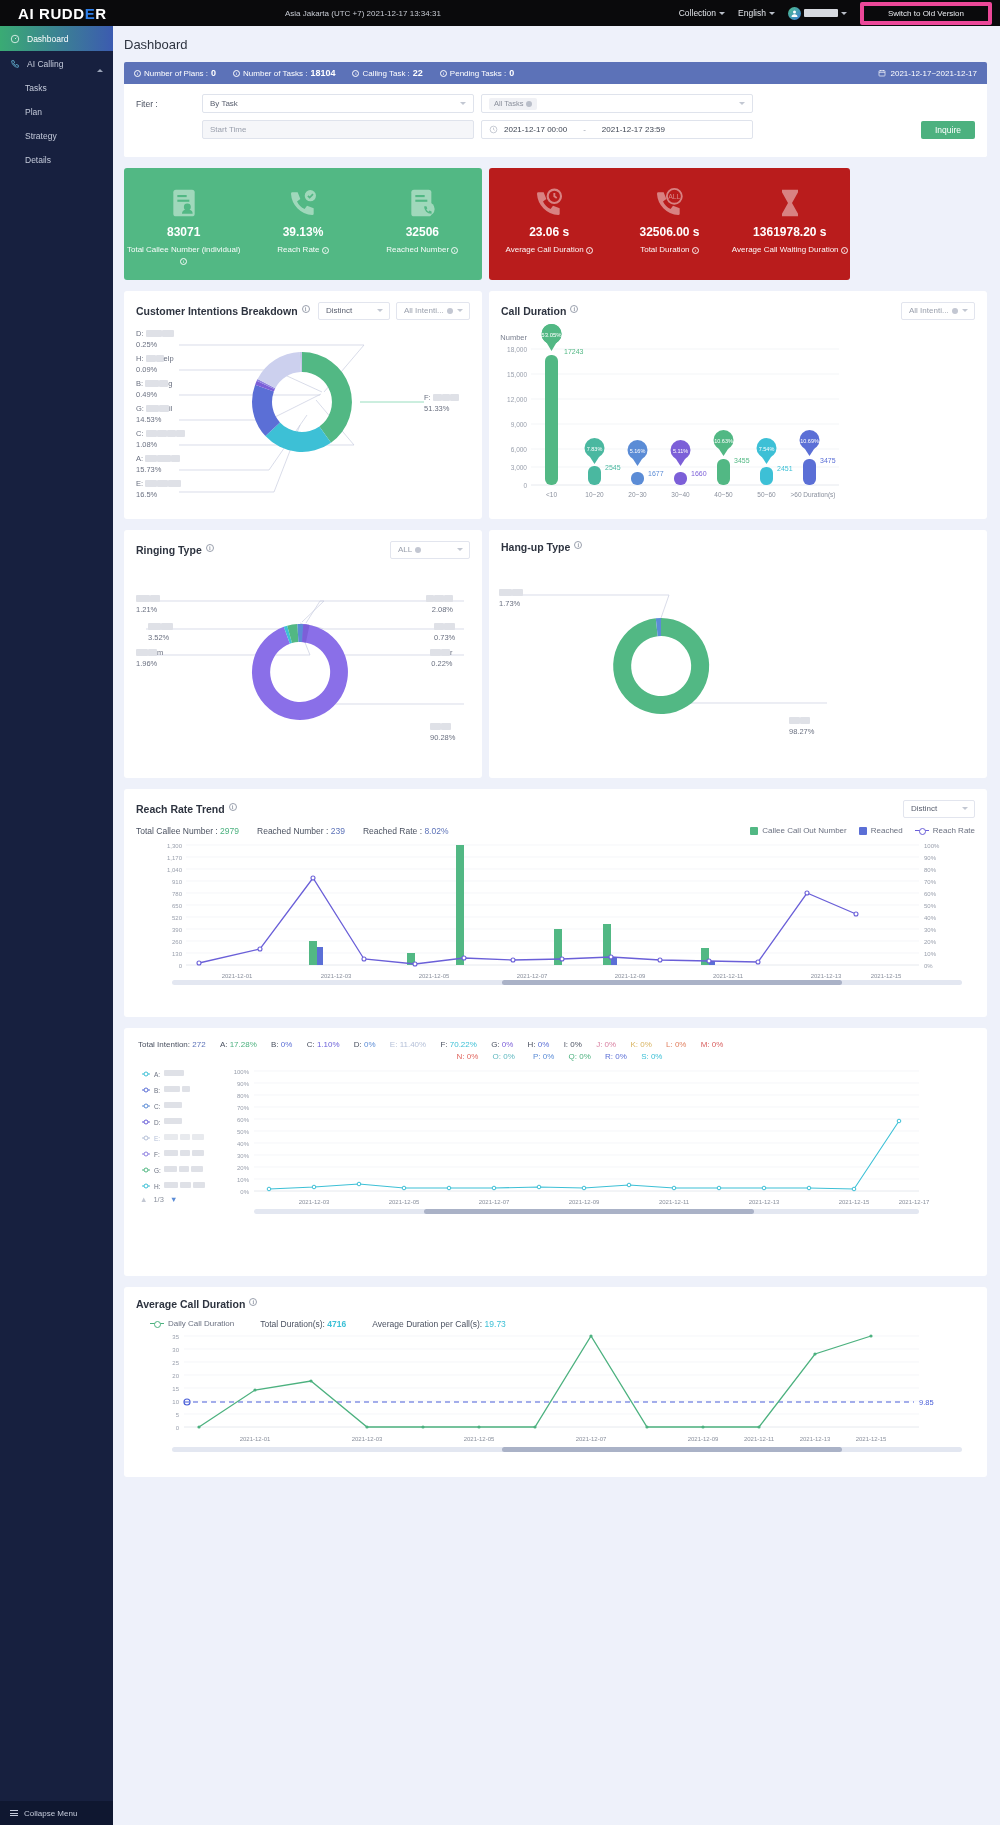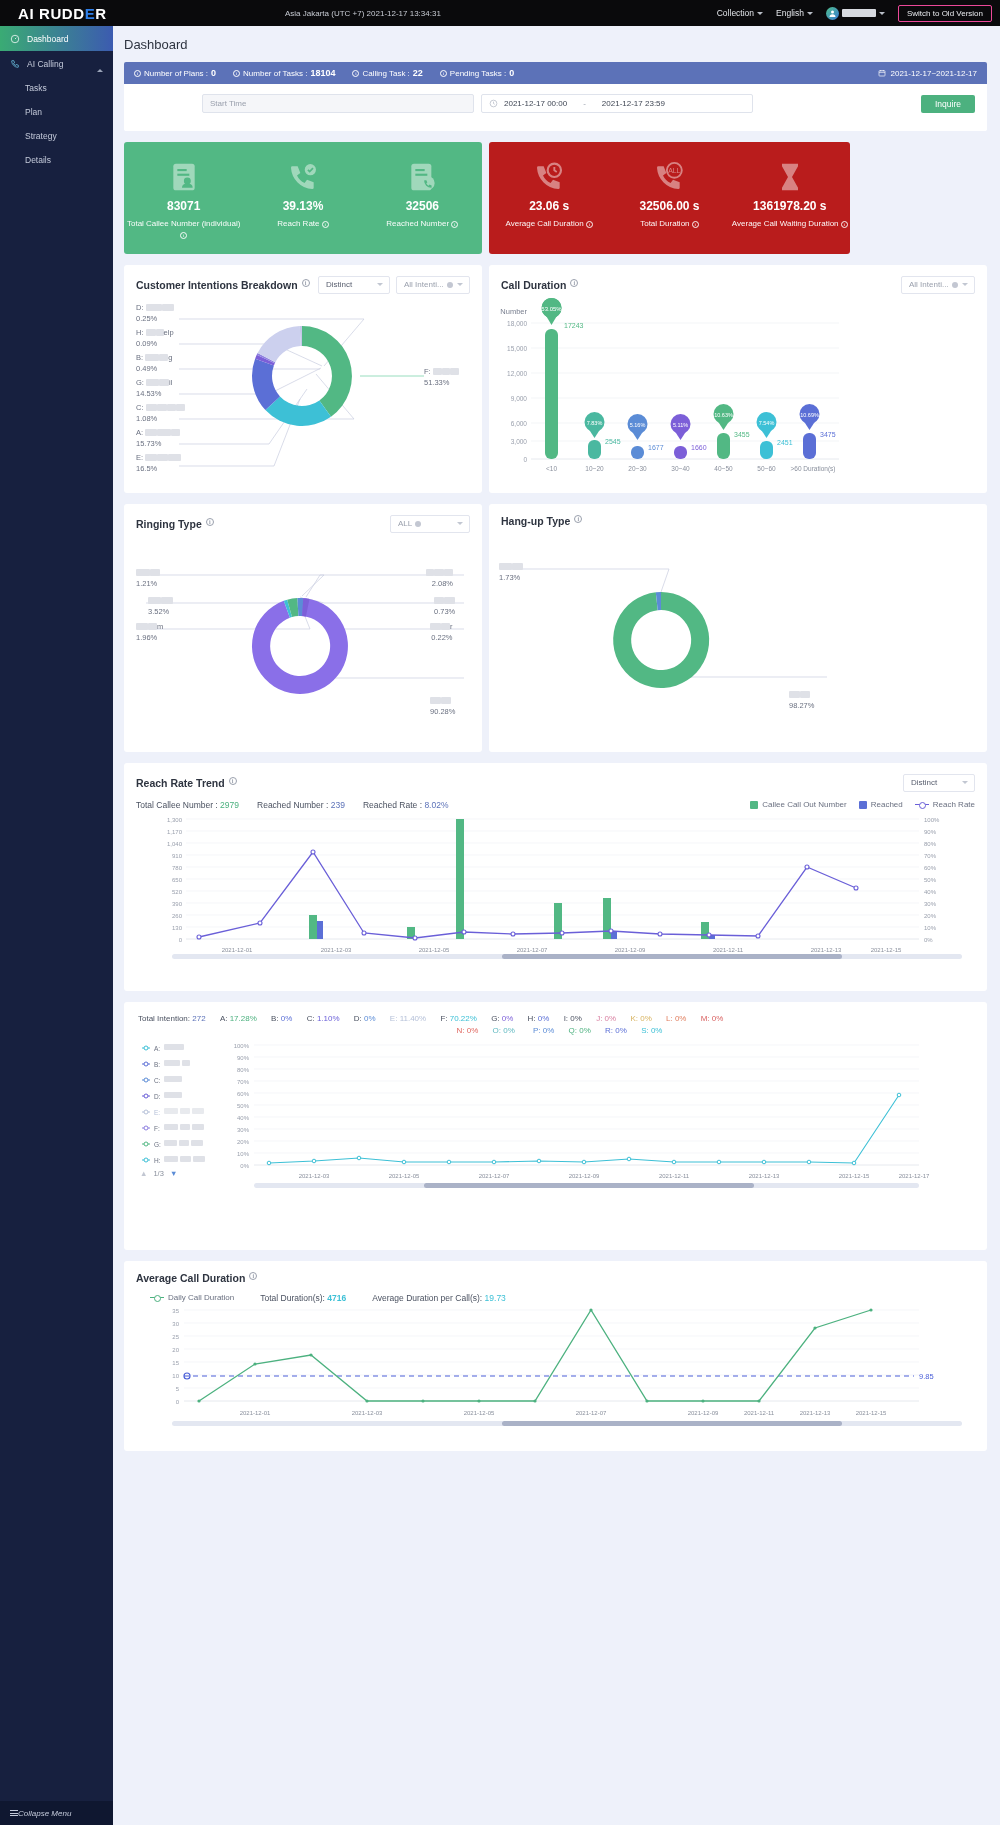--- a/index.html
+++ b/index.html
@@ -19,22 +19,22 @@
   .logo { margin-left: 18px; font-size: 15px; font-weight: bold; color: #fff; letter-spacing: .6px; }
   .logo .e { color: #2f7fe8; }
   .tb-time { position: absolute; left: 285px; font-size: 8px; color: #c8ccd4; }
   .tb-right { position: absolute; right: 8px; display: flex; align-items: center; gap: 13px; }
   .tb-item { font-size: 8.5px; color: #e2e5ea; display: flex; align-items: center; gap: 3px; cursor: pointer; }
   .caret { display: inline-block; width: 0; height: 0; border-left: 3px solid transparent; border-right: 3px solid transparent; border-top: 3.5px solid #b9bec7; }
   .avatar { width: 13px; height: 13px; border-radius: 50%; background: linear-gradient(135deg,#4fc08d,#3a7bd5); display: flex; align-items: center; justify-content: center; }
   .avatar svg { width: 9px; height: 9px; }
   .redact { display: inline-block; background: #d7dae0; border-radius: 1px; height: 8px; }
   .oldver {
-    border: 1px solid #ec4899; color: #e8eaee; font-size: 8px;
-    padding: 3px 8px; border-radius: 2px; background: transparent; cursor: pointer;
+    border: 4px solid #ec4899; color: #e8eaee; font-size: 8px;
+    padding: 3px 24px; border-radius: 2px; background: transparent; cursor: pointer;
   }
 
   
   .sidebar {
     position: absolute; top: 26px; left: 0; width: 113px; height: 1799px;
     background: #17203f;
   }
   .side-item {
     height: 25px; display: flex; align-items: center; padding-left: 10px;
     font-size: 8.5px; color: #c4cada; cursor: pointer; gap: 7px;
@@ -43,22 +43,22 @@
   .side-item .si-ic { width: 10px; height: 10px; display:flex; align-items:center; justify-content:center; }
   .side-item .si-ic svg { width: 10px; height: 10px; }
   .side-item .chev { margin-left: auto; margin-right: 10px; }
   .chev-up { width: 0; height: 0; border-left: 3px solid transparent; border-right: 3px solid transparent; border-bottom: 3.5px solid #9aa3b8; }
   .side-sub {
     height: 24px; display: flex; align-items: center; padding-left: 25px;
     font-size: 8.5px; color: #c4cada; cursor: pointer;
   }
   .collapse {
     position: absolute; bottom: 0; left: 0; width: 113px; height: 24px;
-    background: #0f1730; display: flex; align-items: center; 
-    padding-left: 10px; font-size: 8px; color: #c4cada; cursor: pointer; font-style: italic;
+    background: #0f1730; display: flex; align-items: center; gap: 6px;
+    padding-left: 10px; font-size: 8px; color: #c4cada; cursor: pointer;
   }
   .collapse .bars { display: flex; flex-direction: column; gap: 1.5px; }
   .collapse .bars i { display: block; width: 8px; height: 1px; background: #c4cada; }
 
   
   .main { position: absolute; top: 26px; left: 113px; width: 887px; height: 1799px; background: #eef1fa; overflow: hidden; }
   .page-title { font-size: 13px; color: #2e3440; padding: 11px 0 10px 11px; font-weight: normal; }
 
   .card { background: #fff; border-radius: 3px; margin: 0 13px 11px 11px; }
 
@@ -254,20 +254,34 @@
         <span class="daterange">
           <svg width="8" height="8" viewBox="0 0 24 24" fill="none" stroke="#fff" stroke-width="2">
               <rect x="3" y="5" width="18" height="16" rx="2"></rect>
               <path d="M3 10h18M8 3v4M16 3v4"></path>
             </svg>
           <span>2021-12-17~2021-12-17</span>
         </span>
       </div>
 
       <div class="filterpanel">
+        <div class="frow">
+          <div class="flabel">Fiter :</div>
+          <div class="fctl sel-a">
+            <span>By Task</span>
+            <span class="dncar"></span>
+          </div>
+          <div class="fctl sel-b">
+            <span class="tag">
+              <span>All Tasks</span>
+              <span class="x"></span>
+            </span>
+            <span class="dncar"></span>
+          </div>
+        </div>
         <div class="frow">
           <div class="flabel"></div>
           <div class="fctl sel-a grey">
             <span>Start Time</span>
           </div>
           <div class="fctl dt-wrap">
             <svg class="clockic" viewBox="0 0 24 24" fill="none" stroke="#b6bbc7" stroke-width="2">
                 <circle cx="12" cy="12" r="9"></circle>
                 <path d="M12 7v5l3 2"></path>
               </svg>

